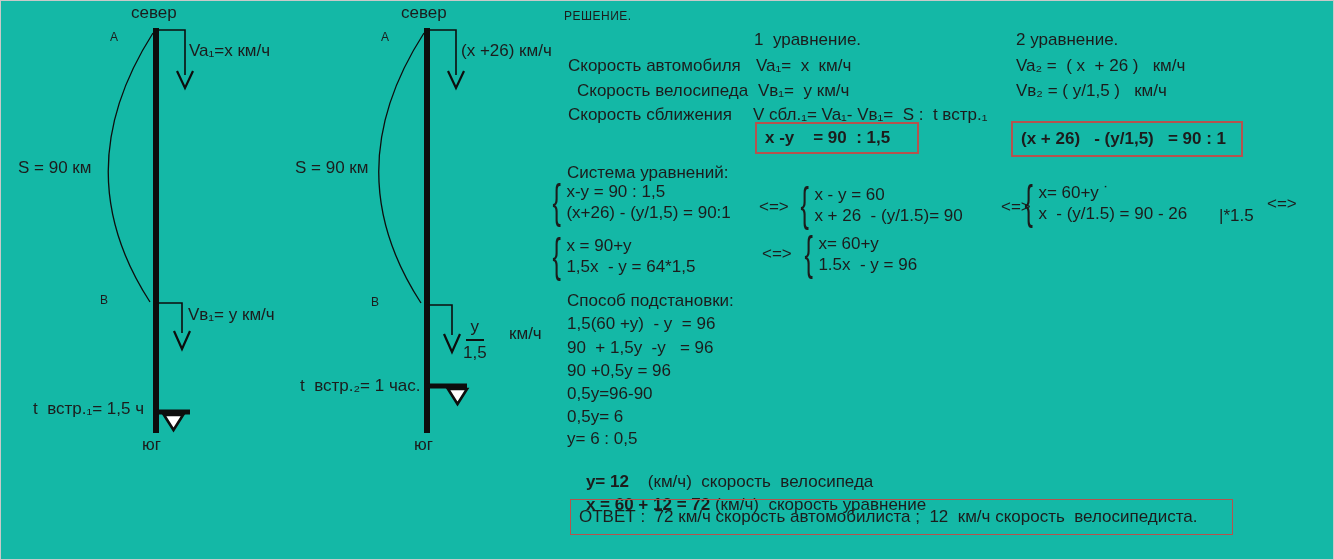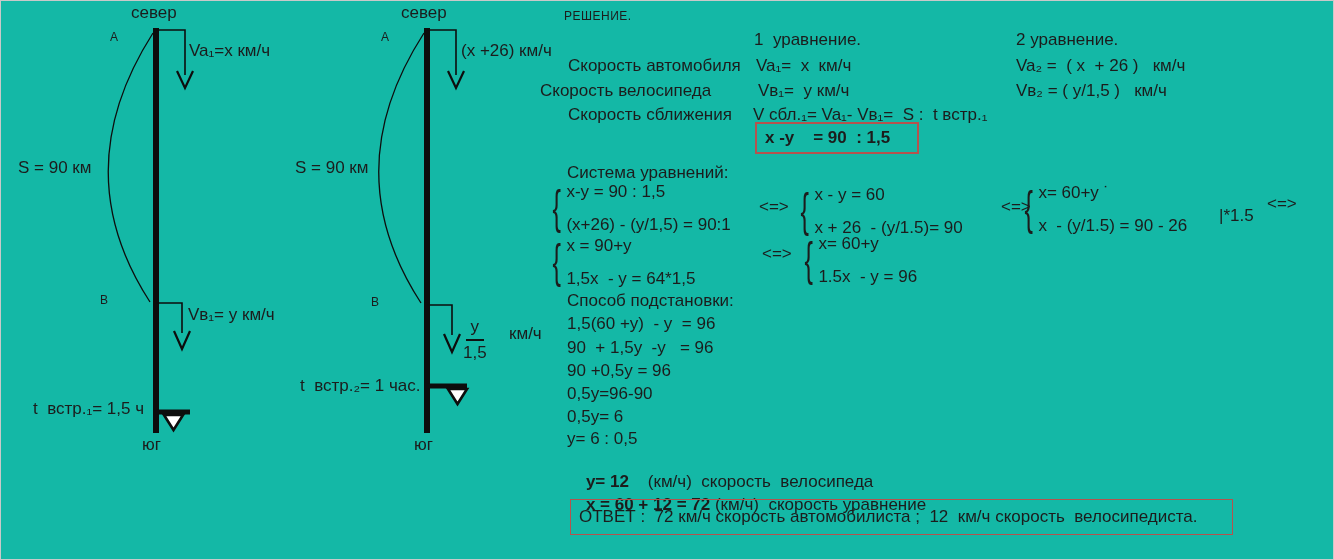--- a/index.html
+++ b/index.html
@@ -8,21 +8,21 @@
     border:1px solid #c9c9c9;box-sizing:border-box;overflow:hidden;
     font-family:"Liberation Sans","DejaVu Sans",sans-serif;color:#1c1c1c;
   }
   .t{position:absolute;white-space:pre;font-size:17px;line-height:20px;color:#1c1c1c;}
   .big{font-size:12px;}
   .bold{font-weight:bold;}
   .rbox{position:absolute;border:2px solid #b5534e;background:transparent;}
   .rbox .t{position:static;display:block;}
   .system{position:absolute;display:flex;align-items:center;}
   .brace{font-size:46px;font-weight:300;line-height:0.9;transform:scaleX(0.55);transform-origin:center;margin-right:2px;}
-  .syscol{display:flex;flex-direction:column;gap:12px;}
+  .syscol{display:flex;flex-direction:column;}
   .sysline{white-space:pre;font-size:17px;line-height:21px;}
   .frac{position:absolute;display:inline-flex;flex-direction:column;align-items:center;font-size:17px;}
   .frac .num{padding:0 5px 2px;border-bottom:2px solid #111;}
   .frac .den{padding-top:2px;}
   .mix{position:absolute;white-space:pre;font-size:17px;}
   svg{position:absolute;left:0;top:0;}
 </style>
 </head>
 <body>
 
@@ -71,34 +71,37 @@
     <span class="num">y</span>
     <span class="den">1,5</span>
   </div>
   <div class="t" style="left:508px;top:323px;">км/ч</div>
   <div class="t" style="left:299px;top:375px;">t  встр.₂= 1 час.</div>
   <div class="t" style="left:413px;top:434px;">юг</div>
 
   <div class="t big" style="left:563px;top:5px;letter-spacing:0.5px;">РЕШЕНИЕ.</div>
 
   <div class="t" style="left:567px;top:55px;">Скорость автомобиля</div>
-  <div class="t" style="left:539px;top:80px;">Скорость велосипеда</div>
+  <div class="t" style="left:576px;top:80px;">Скорость велосипеда</div>
   <div class="t" style="left:567px;top:104px;">Скорость сближения</div>
 
   <div class="t" style="left:753px;top:29px;">1  уравнение.</div>
   <div class="t" style="left:755px;top:55px;">Va₁=  x  км/ч</div>
   <div class="t" style="left:757px;top:80px;">Vв₁=  y км/ч</div>
   <div class="t" style="left:752px;top:104px;">V сбл.₁= Va₁- Vв₁=  S :  t встр.₁</div>
   <div class="rbox" style="left:754px;top:121px;width:160px;height:28px;">
     <div class="t bold" style="padding:4px 0 0 8px;">x -y    = 90  : 1,5</div>
   </div>
 
   <div class="t" style="left:1015px;top:29px;">2 уравнение.</div>
   <div class="t" style="left:1015px;top:55px;">Va₂ =  ( x  + 26 )   км/ч</div>
   <div class="t" style="left:1015px;top:80px;">Vв₂ = ( y/1,5 )   км/ч</div>
+  <div class="rbox" style="left:1010px;top:120px;width:228px;height:32px;">
+    <div class="t bold" style="padding:6px 0 0 8px;">(x + 26)   - (y/1,5)   = 90 : 1</div>
+  </div>
 
   <div class="t" style="left:566px;top:162px;">Система уравнений:</div>
 
   <div class="system" style="left:548px;top:180px;">
     <span class="brace">{</span>
     <span class="syscol">
       <span class="sysline">x-y = 90 : 1,5</span>
       <span class="sysline">(x+26) - (y/1,5) = 90:1</span>
     </span>
   </div>

